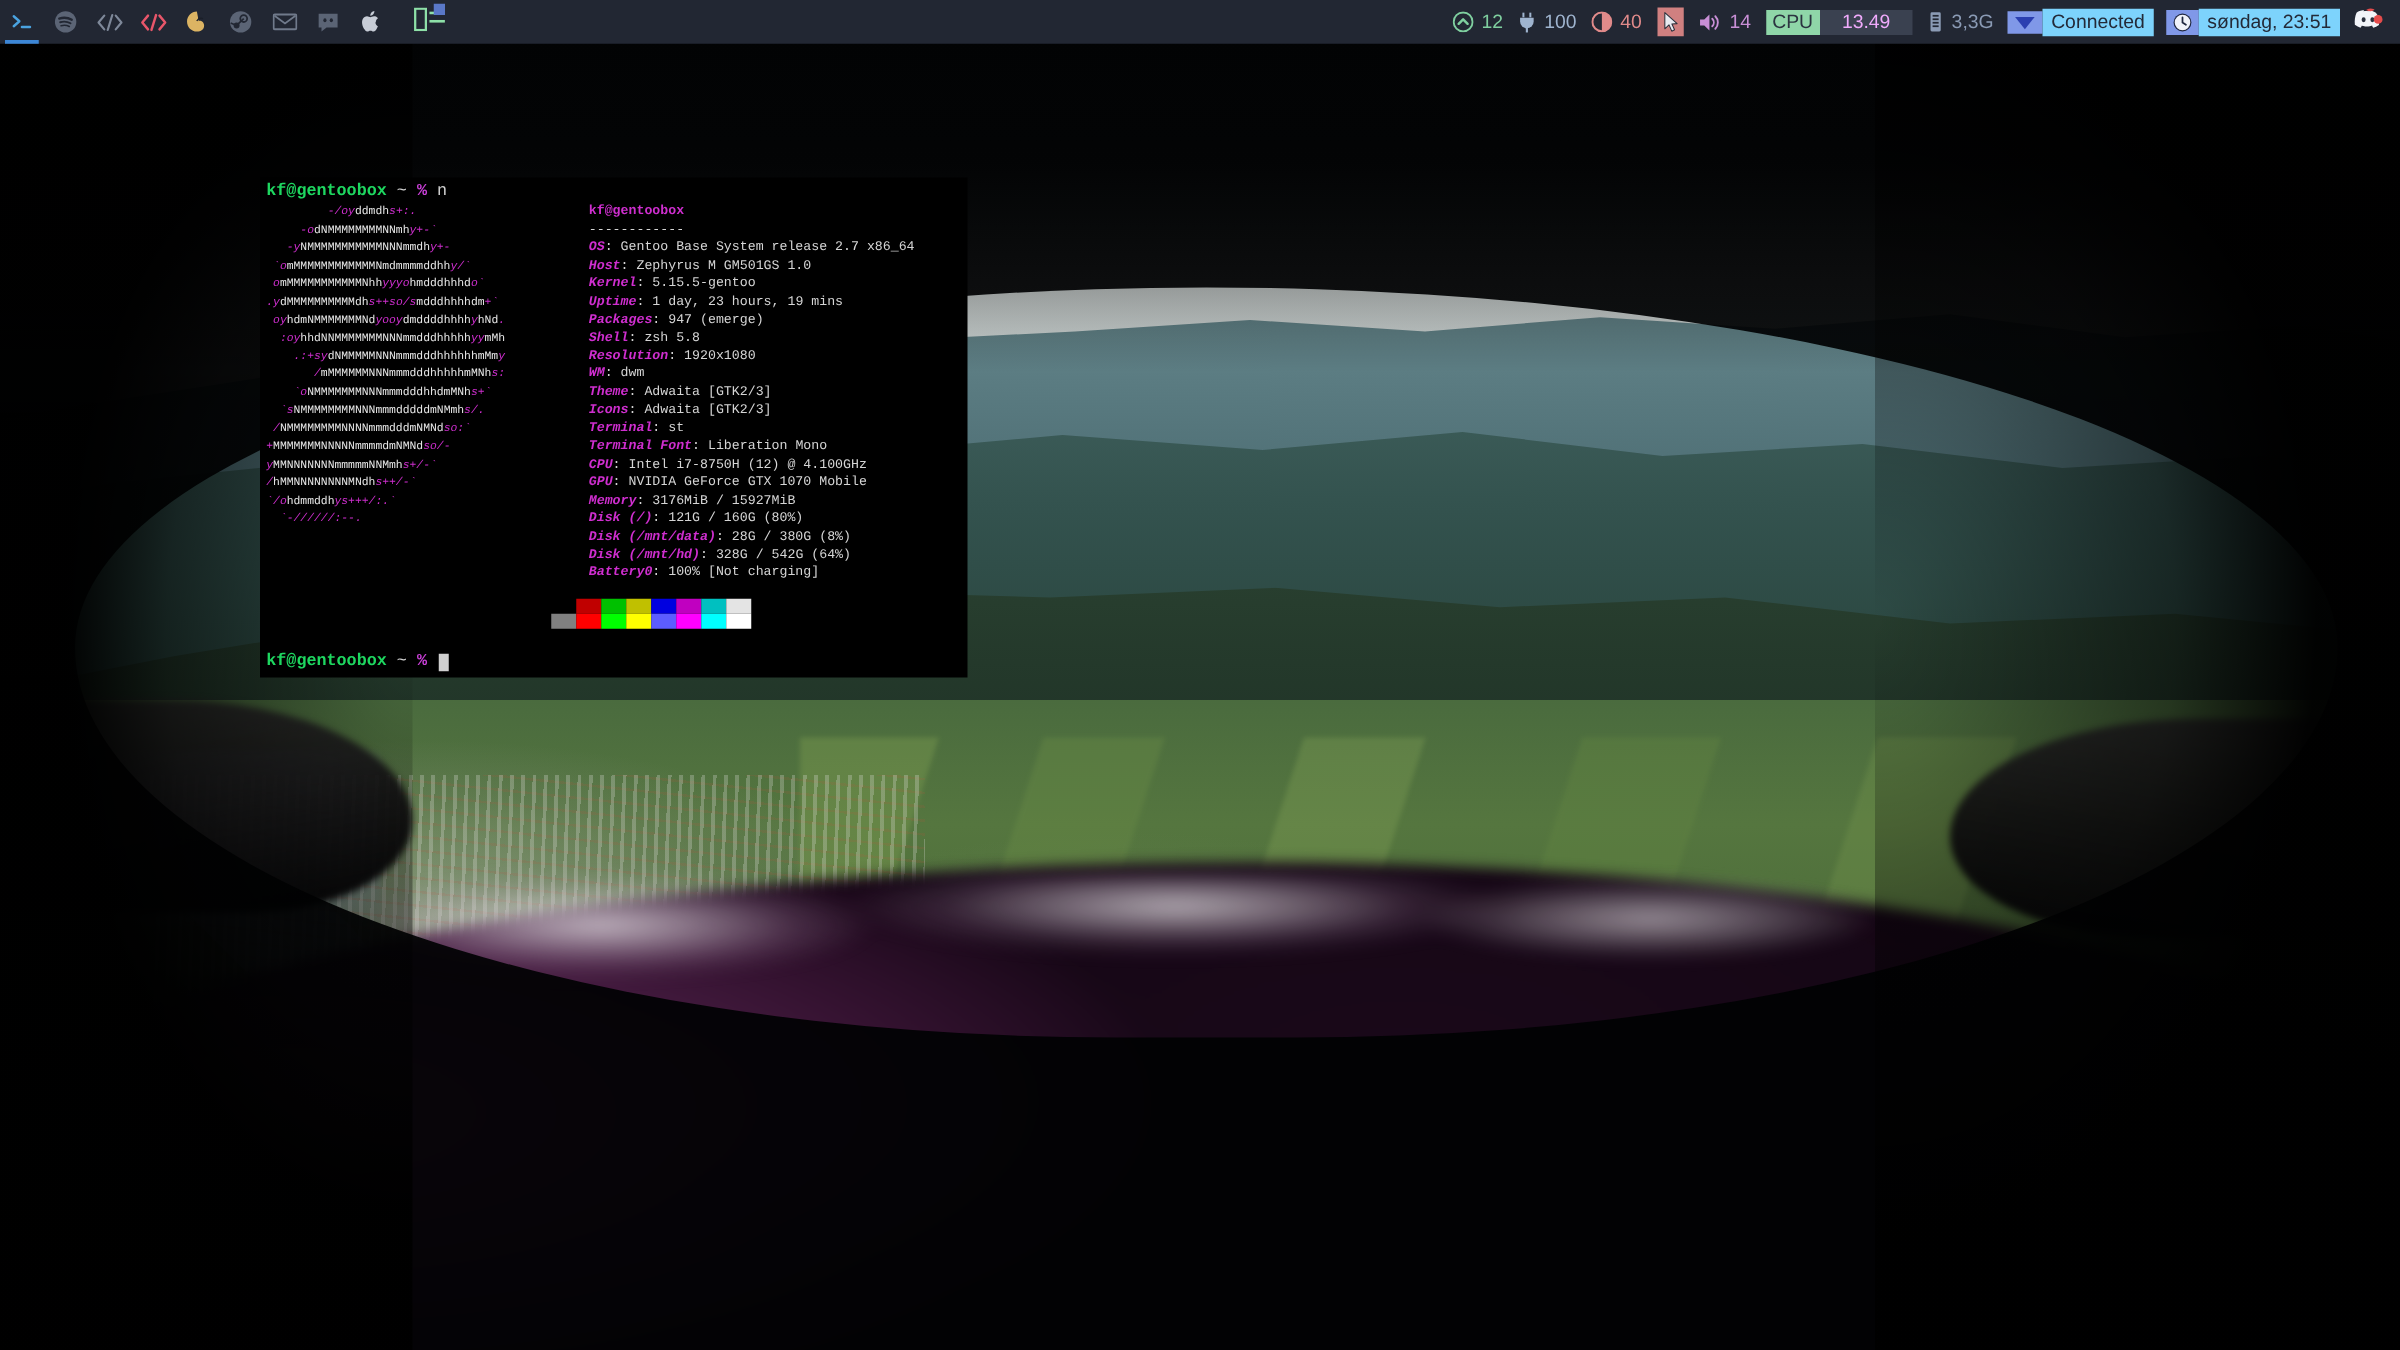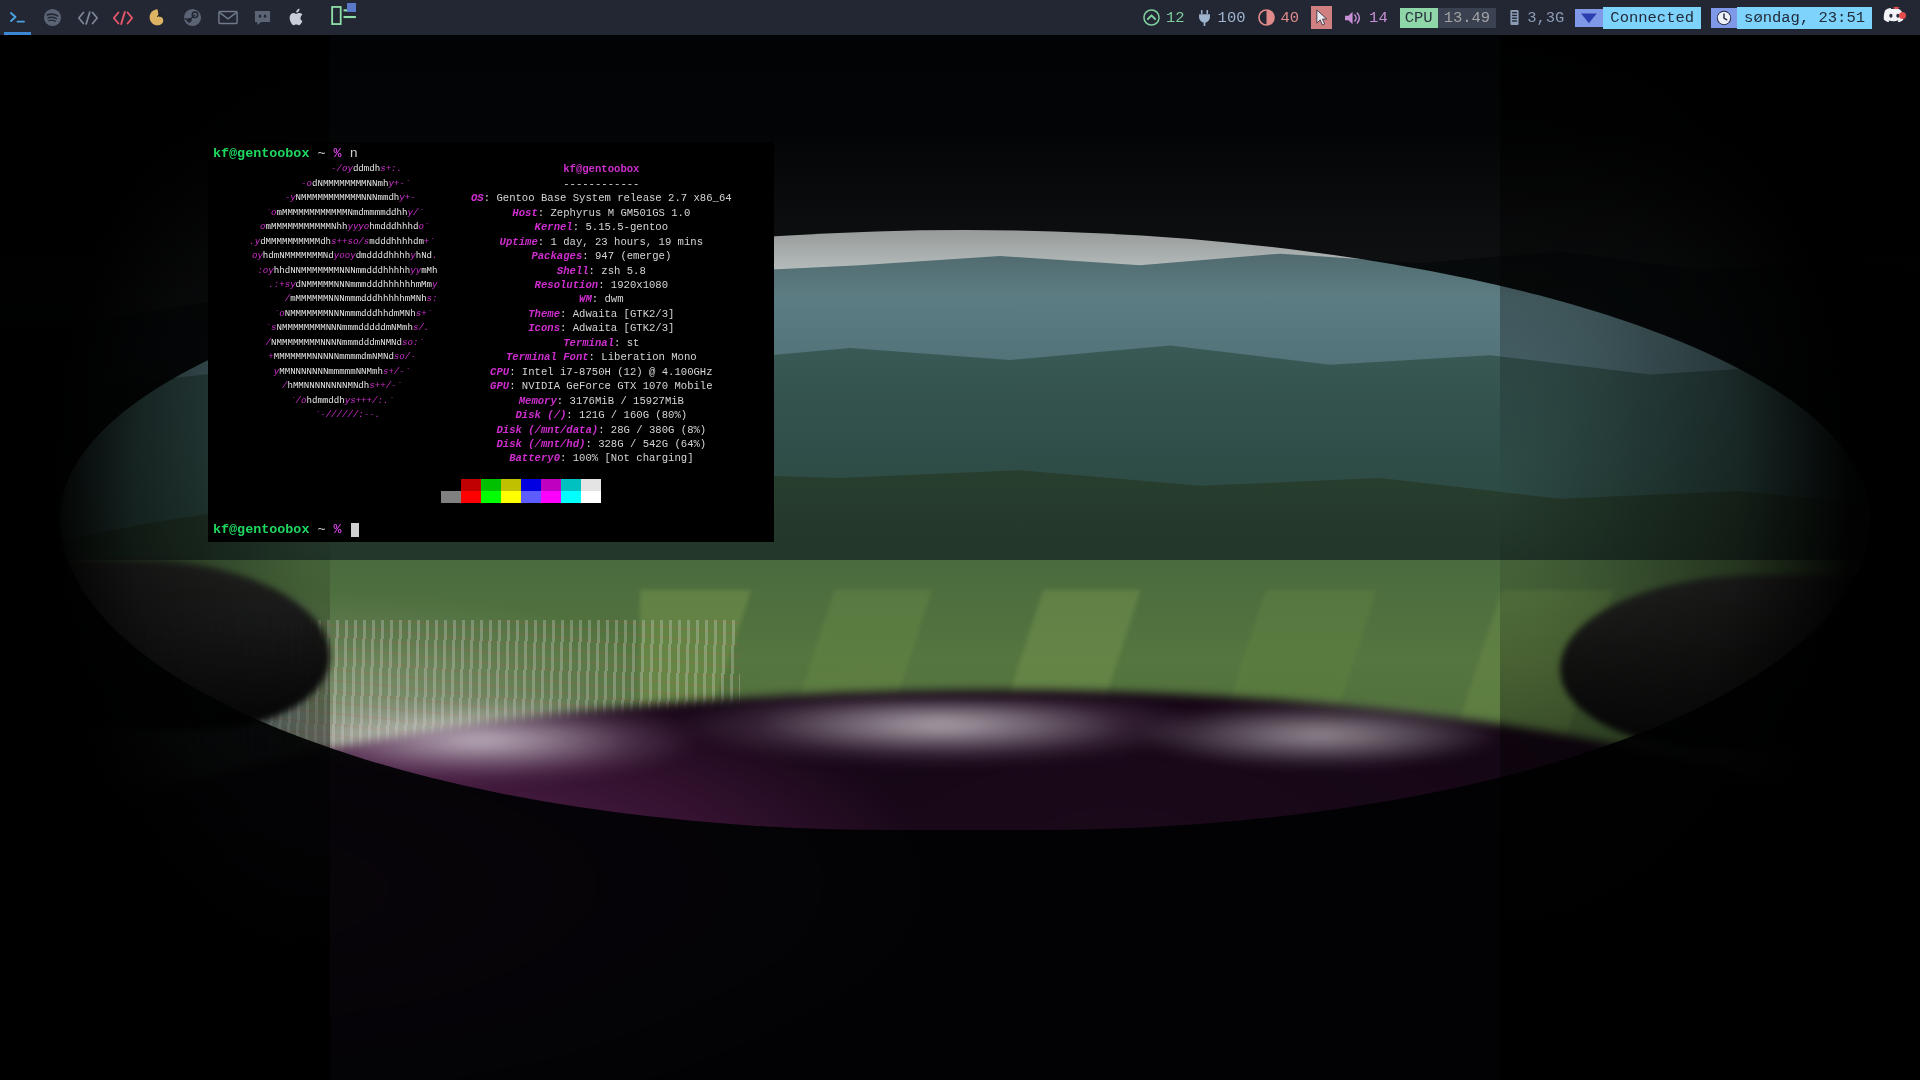--- a/index.html
+++ b/index.html
@@ -172,21 +172,21 @@
   }
 
   
   #topbar {
     position: absolute;
     left: 0; top: 0; width: 1920px; height: 35px;
     background: #222733;
     display: flex;
     align-items: stretch;
     z-index: 60;
-    font-family: Liberation Mono, monospace;
+    font-family: Liberation Sans, sans-serif;
   }
   #tags {
     display: flex;
     align-items: stretch;
   }
   .tag {
     width: 35px;
     display: flex;
     align-items: center;
     justify-content: center;
@@ -246,22 +246,22 @@
     justify-content: center;
   }
   .st-val { white-space: nowrap; }
   .chip-cpu-label {
     background: #8fd6a8;
     color: #2b3440;
     padding: 1px 5px;
   }
   .chip-cpu-val {
     background: #3a4150;
-    color: #a3a3a3;
-    padding: 1px 6px;
+    color: #f0abfc;
+    padding: 1px 18px;
   }
   .chip-blue {
     background: #8098e8;
     color: #1e2430;
     padding: 2px 5px;
     display: flex;
     align-items: center;
     gap: 6px;
   }
   .chip-blue-text {
@@ -300,21 +300,20 @@
     line-height: 14.4px;
     color: #cfcfcf;
     overflow: hidden;
     padding: 0;
   }
   #term-inner {
     position: relative;
     width: 100%; height: 100%;
     padding: 5px 4px 0 5px;
     box-sizing: border-box;
-    text-align: center;
   }
   .t-row {
     display: flex;
     white-space: pre;
   }
   .prompt-user { color: #1ed760; font-weight: bold; }
   .prompt-tilde { color: #d0d0d0; }
   .prompt-pct { color: #c83fd6; font-weight: bold; }
   .cmd { color: #d0d0d0; }
 

